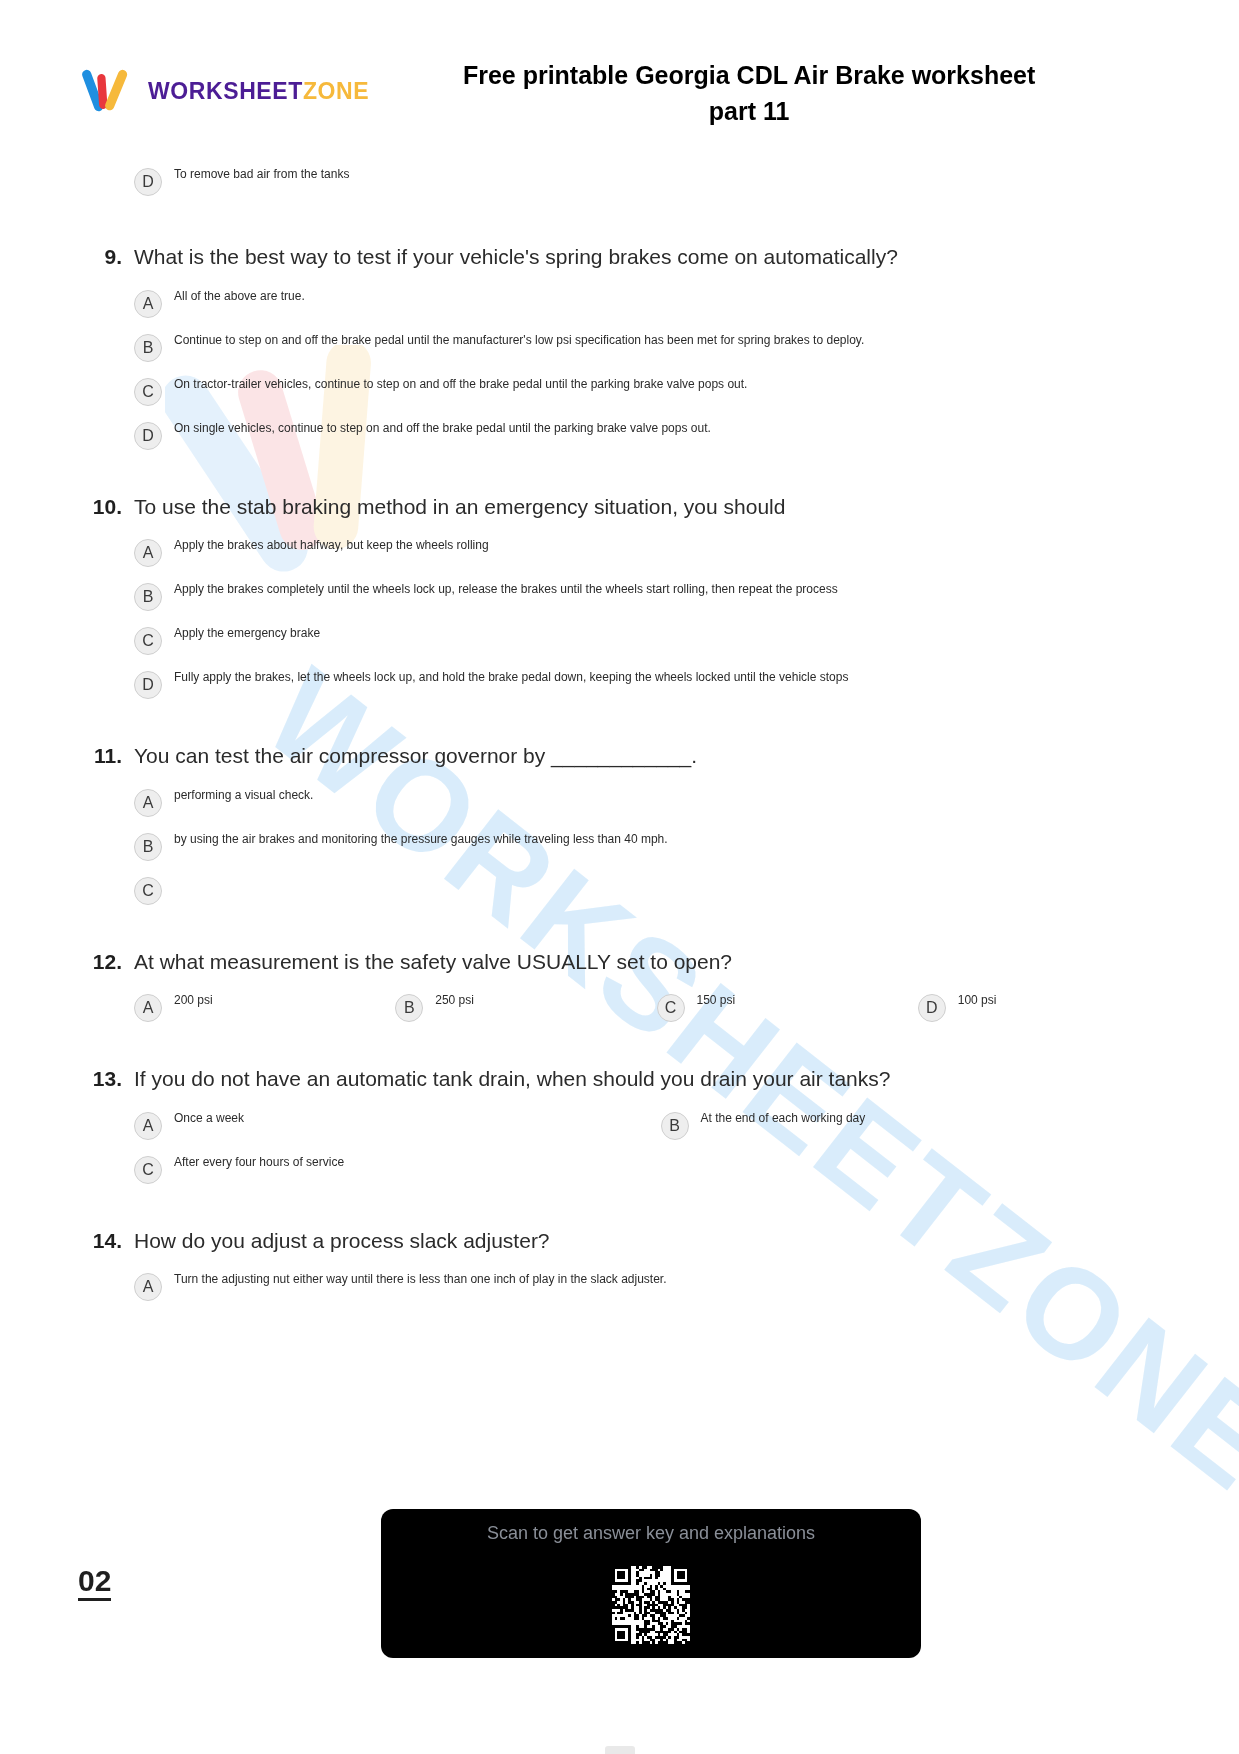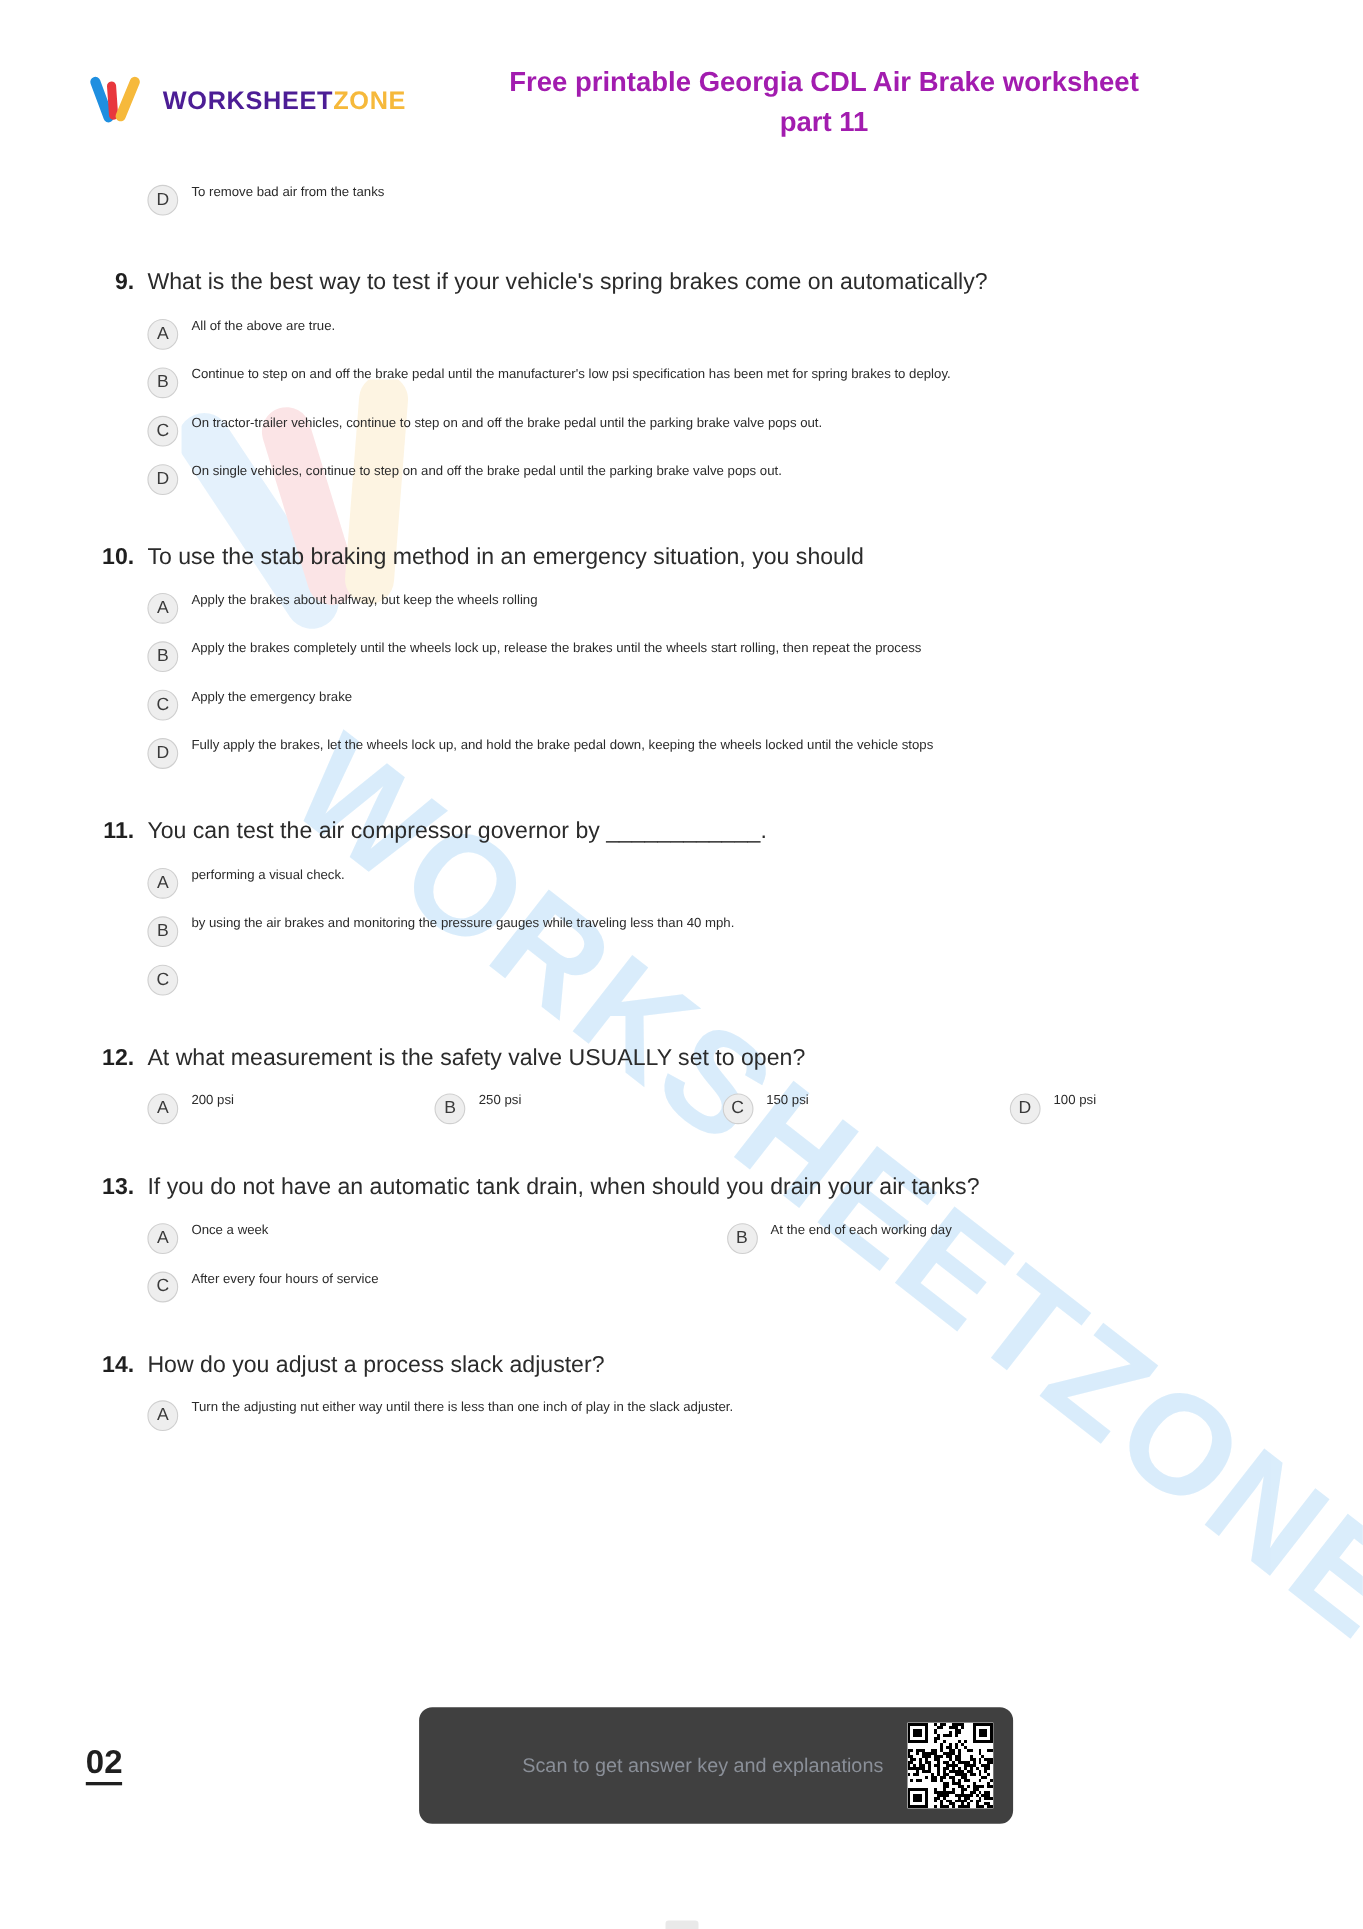--- a/index.html
+++ b/index.html
@@ -75,21 +75,21 @@
   }
   .brand-word .w1 { color: #4c1d95; }
   .brand-word .w2 { color: #f6b93b; }
 
   .doc-title {
     flex: 1 1 auto;
     text-align: center;
     font-size: 25px;
     font-weight: 700;
     line-height: 1.42;
-    color: #a21caf;
+    color: #000000;
     padding: 0 40px 0 0;
     max-width: 640px;
     margin: 0 auto;
   }
 
   
   .content {
     position: relative;
     z-index: 2;
     padding: 22px 70px 0 78px;
@@ -181,25 +181,26 @@
     font-weight: 700;
     color: #1f1f1f;
     border-bottom: 3px solid #1f1f1f;
     padding-bottom: 2px;
     line-height: 1;
   }
   .scan-card {
     display: flex;
     align-items: center;
     gap: 22px;
-    background: #404040;
+    background: #000000;
     border-radius: 12px;
     padding: 14px 18px;
     width: 540px;
     justify-content: flex-end;
+    flex-direction: column;
   }
   .scan-label {
     font-size: 18px;
     color: #8a8f98;
     white-space: nowrap;
   }
   .qr {
     width: 78px;
     height: 78px;
     background: #ffffff;

